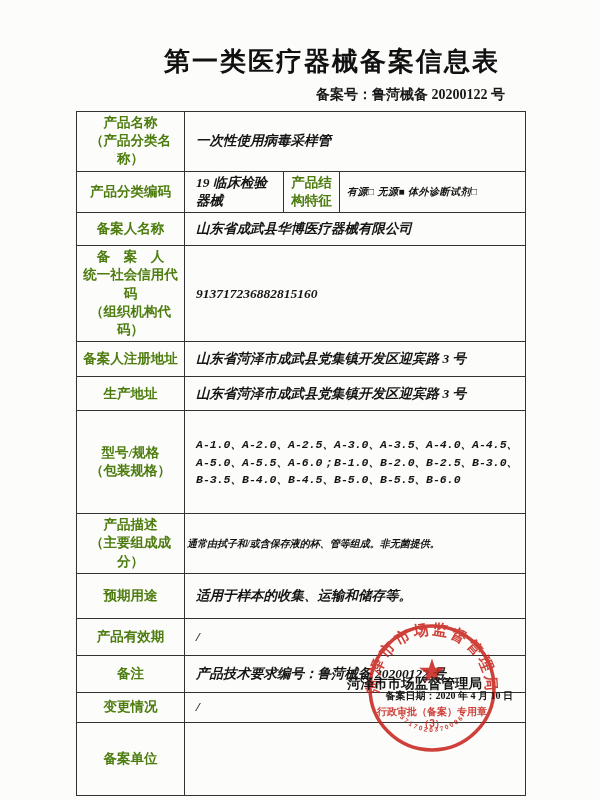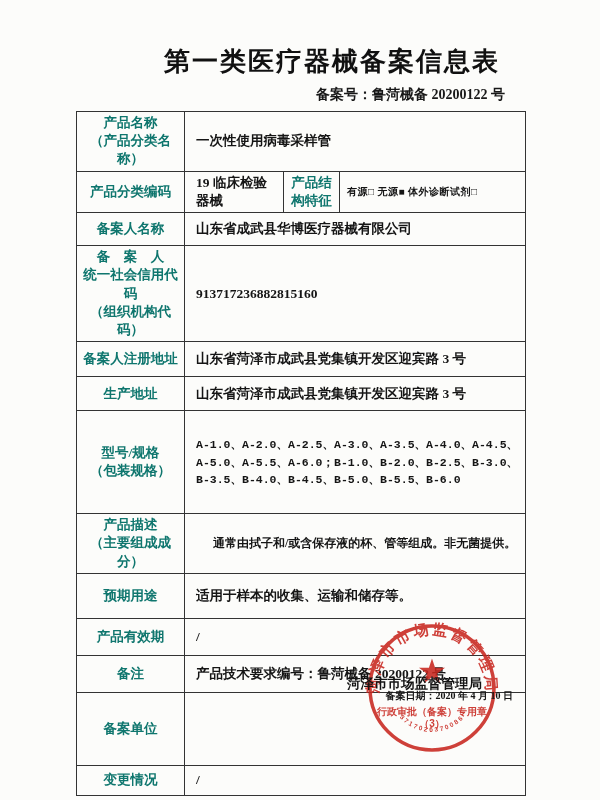--- a/index.html
+++ b/index.html
@@ -34,34 +34,35 @@
     vertical-align:middle;
     font-size:13.5px;
     line-height:1.35;
     overflow:hidden;
   }
   td.lbl{
     text-align:center;
     font-weight:600;
     padding:2px 4px;
     white-space:pre-line;
-    color:#0f766e;
+    color:#4d7c0f;
   }
   td.val{
     text-align:left;
     font-weight:600;
     padding:2px 4px 2px 11px;
     color:#151515;
+    font-style:italic;
   }
   td.val.models{
     font-family:"Liberation Mono","DejaVu Sans Mono",monospace;
     font-size:11.5px;font-weight:600;line-height:1.5;
     letter-spacing:0;
   }
-  td.val.desc{font-size:12px;padding-left:28px;}
+  td.val.desc{font-size:10px;padding-left:2px;}
   td.val.checks{
     font-size:10px;white-space:nowrap;padding-left:7px;letter-spacing:0.5px;
   }
   .authority-line{
     position:absolute;top:675px;right:118px;
     font-size:13.5px;font-weight:600;color:#141414;
     white-space:nowrap;z-index:3;
   }
   .filing-date-line{
     position:absolute;top:689px;right:87px;
@@ -135,27 +136,27 @@
         <td class="val" colspan="3">适用于样本的收集、运输和储存等。</td>
       </tr>
       <tr style="height:37px">
         <td class="lbl">产品有效期</td>
         <td class="val" colspan="3">/</td>
       </tr>
       <tr style="height:37px">
         <td class="lbl">备注</td>
         <td class="val" colspan="3">产品技术要求编号：鲁菏械备 20200122 号</td>
       </tr>
+      <tr style="height:30px">
+        <td class="lbl">变更情况</td>
+        <td class="val" colspan="3">/</td>
+      </tr>
       <tr style="height:73px">
         <td class="lbl">备案单位</td>
         <td class="val" colspan="3"></td>
-      </tr>
-      <tr style="height:30px">
-        <td class="lbl">变更情况</td>
-        <td class="val" colspan="3">/</td>
       </tr>
     </tbody>
   </table>
 
   <div class="authority-line">菏泽市市场监督管理局</div>
   <div class="filing-date-line">备案日期：2020 年 4 月 10 日</div>
 
   <svg class="stamp" viewBox="0 0 140 140" xmlns="http://www.w3.org/2000/svg">
     <defs>
       <path id="arcTop" d="M 18,90 A 54,54 0 1 1 116,90" fill="none"></path>

